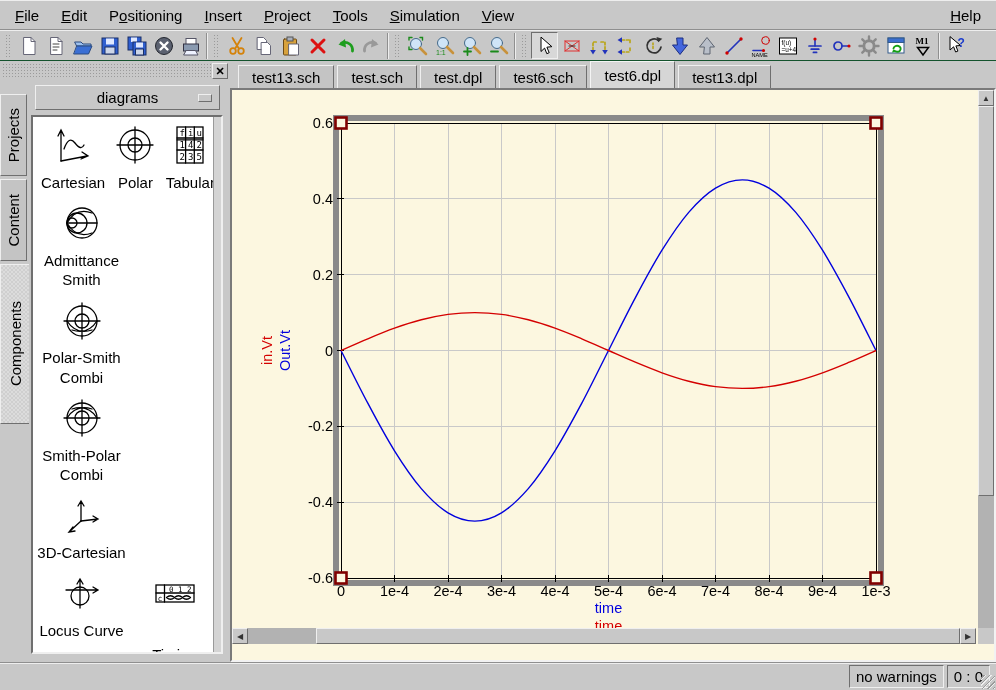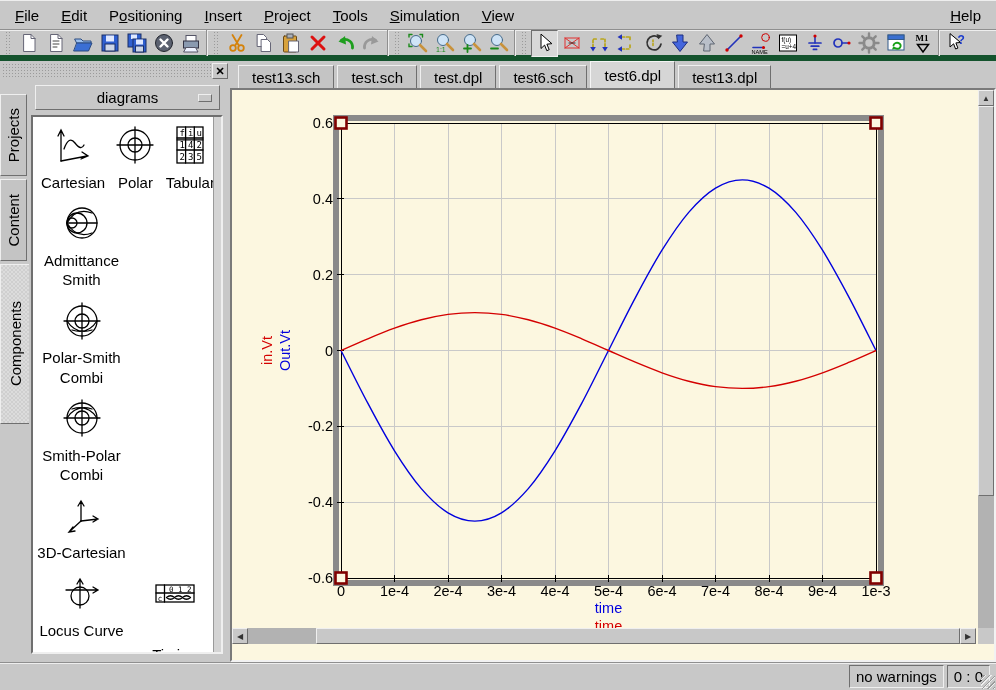--- a/index.html
+++ b/index.html
@@ -21,21 +21,21 @@
     border-top:1px solid #eee;border-bottom:1px solid #8f8f8f;
     box-sizing:border-box;display:flex;align-items:center;
     font-size:15px;padding:0 4px;
   }
   .menu-item{padding:4px 11px;white-space:nowrap;}
   .menu-item u{text-decoration:underline;}
   #menu-spacer{flex:1;}
   
   #toolbar{
     position:absolute;left:0;top:30px;width:100%;height:31px;
-    border-top:1px solid #eee;border-bottom:6px solid #14532d;
+    border-top:1px solid #eee;border-bottom:1px solid #14532d;
     box-sizing:border-box;display:flex;align-items:center;padding:0 2px;
   }
   .tb-handle{width:7px;height:24px;margin:0 3px;}
   .tb-sep{width:0;height:26px;border-left:1px solid #8f8f8f;border-right:1px solid #eee;margin:0 2px;}
   .tb-btn{
     width:27px;height:27px;display:flex;align-items:center;justify-content:center;
     border:1px solid transparent;box-sizing:border-box;flex:none;
   }
   .tb-btn.pressed{
     border-color:#6f6f6f #efefef #efefef #6f6f6f;background:#d8d8d8;

